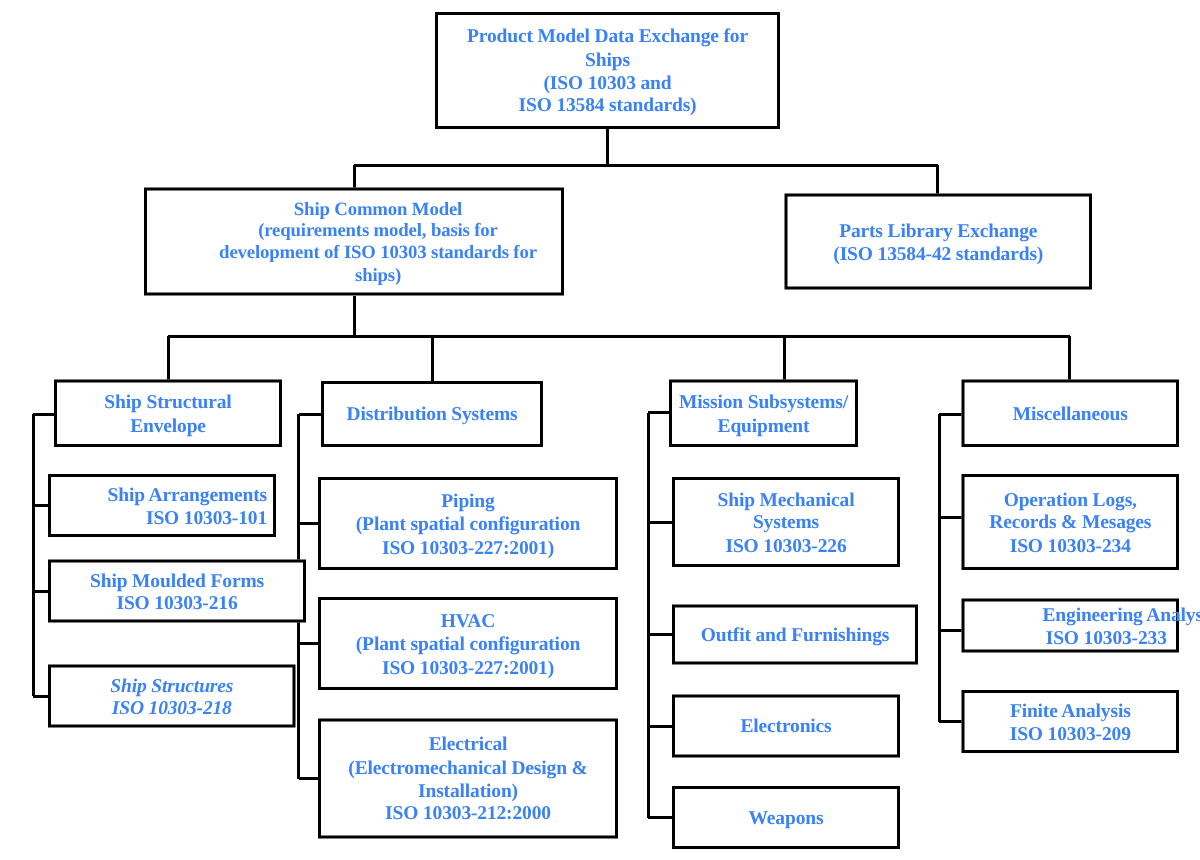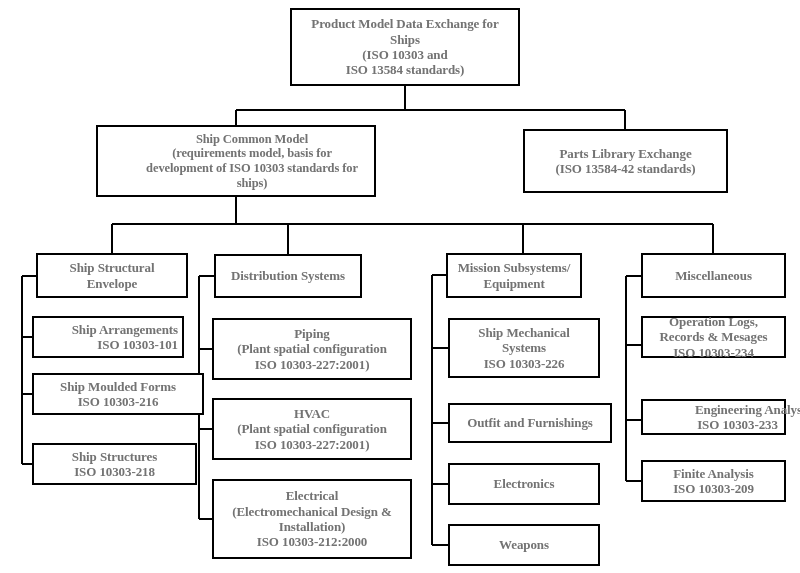--- a/index.html
+++ b/index.html
@@ -27,21 +27,21 @@
   .node {
     position: absolute;
     box-sizing: border-box;
     border: 2px solid #000000;
     background: #ffffff;
     display: flex;
     align-items: center;
     justify-content: center;
     text-align: center;
     font-weight: bold;
-    color: #737373;
+    color: #3b82f6;
     line-height: 1.18;
     letter-spacing: -0.1px;
     z-index: 2;
   }
   .node .lines {
     width: 100%;
     padding: 0 4px;
     box-sizing: border-box;
   }
   .node .ln { display: block; white-space: nowrap; }
@@ -119,21 +119,21 @@
           <span class="ln">Ship Arrangements</span>
           <span class="ln">ISO 10303-101</span>
         </div>
       </div>
       <div class="node fs13" style="left: 32px; top: 373px; width: 172px; height: 42px;">
         <div class="lines">
           <span class="ln">Ship Moulded Forms</span>
           <span class="ln">ISO 10303-216</span>
         </div>
       </div>
-      <div class="node fs13" style="left: 32px; top: 443px; width: 165px; height: 42px;">
+      <div class="node fs13" style="left: 32px; top: 443px; width: 165px; height: 42px; font-style: italic;">
         <div class="lines">
           <span class="ln">Ship Structures</span>
           <span class="ln">ISO 10303-218</span>
         </div>
       </div>
       <div class="node fs13" style="left: 214px; top: 254px; width: 148px; height: 44px;">
         <div class="lines">
           <span class="ln">Distribution Systems</span>
         </div>
       </div>
@@ -152,21 +152,21 @@
         </div>
       </div>
       <div class="node fs13" style="left: 212px; top: 479px; width: 200px; height: 80px;">
         <div class="lines">
           <span class="ln">Electrical</span>
           <span class="ln">(Electromechanical Design &amp;</span>
           <span class="ln">Installation)</span>
           <span class="ln">ISO 10303-212:2000</span>
         </div>
       </div>
-      <div class="node fs13" style="left: 446px; top: 253px; width: 136px; height: 45px;">
+      <div class="node fs13" style="left: 446px; top: 253px; width: 126px; height: 45px;">
         <div class="lines">
           <span class="ln">Mission Subsystems/</span>
           <span class="ln">Equipment</span>
         </div>
       </div>
       <div class="node fs13" style="left: 448px; top: 318px; width: 152px; height: 60px;">
         <div class="lines">
           <span class="ln">Ship Mechanical</span>
           <span class="ln">Systems</span>
           <span class="ln">ISO 10303-226</span>
@@ -185,21 +185,21 @@
       <div class="node fs13" style="left: 448px; top: 524px; width: 152px; height: 42px;">
         <div class="lines">
           <span class="ln">Weapons</span>
         </div>
       </div>
       <div class="node fs13" style="left: 641px; top: 253px; width: 145px; height: 45px;">
         <div class="lines">
           <span class="ln">Miscellaneous</span>
         </div>
       </div>
-      <div class="node fs13" style="left: 641px; top: 316px; width: 145px; height: 42px;">
+      <div class="node fs13" style="left: 641px; top: 316px; width: 145px; height: 64px;">
         <div class="lines">
           <span class="ln">Operation Logs,</span>
           <span class="ln">Records &amp; Mesages</span>
           <span class="ln">ISO 10303-234</span>
         </div>
       </div>
       <div class="node fs13" style="left: 641px; top: 399px; width: 145px; height: 36px; padding-left: 48px;">
         <div class="lines">
           <span class="ln">Engineering Analysis</span>
           <span class="ln">ISO 10303-233</span>

